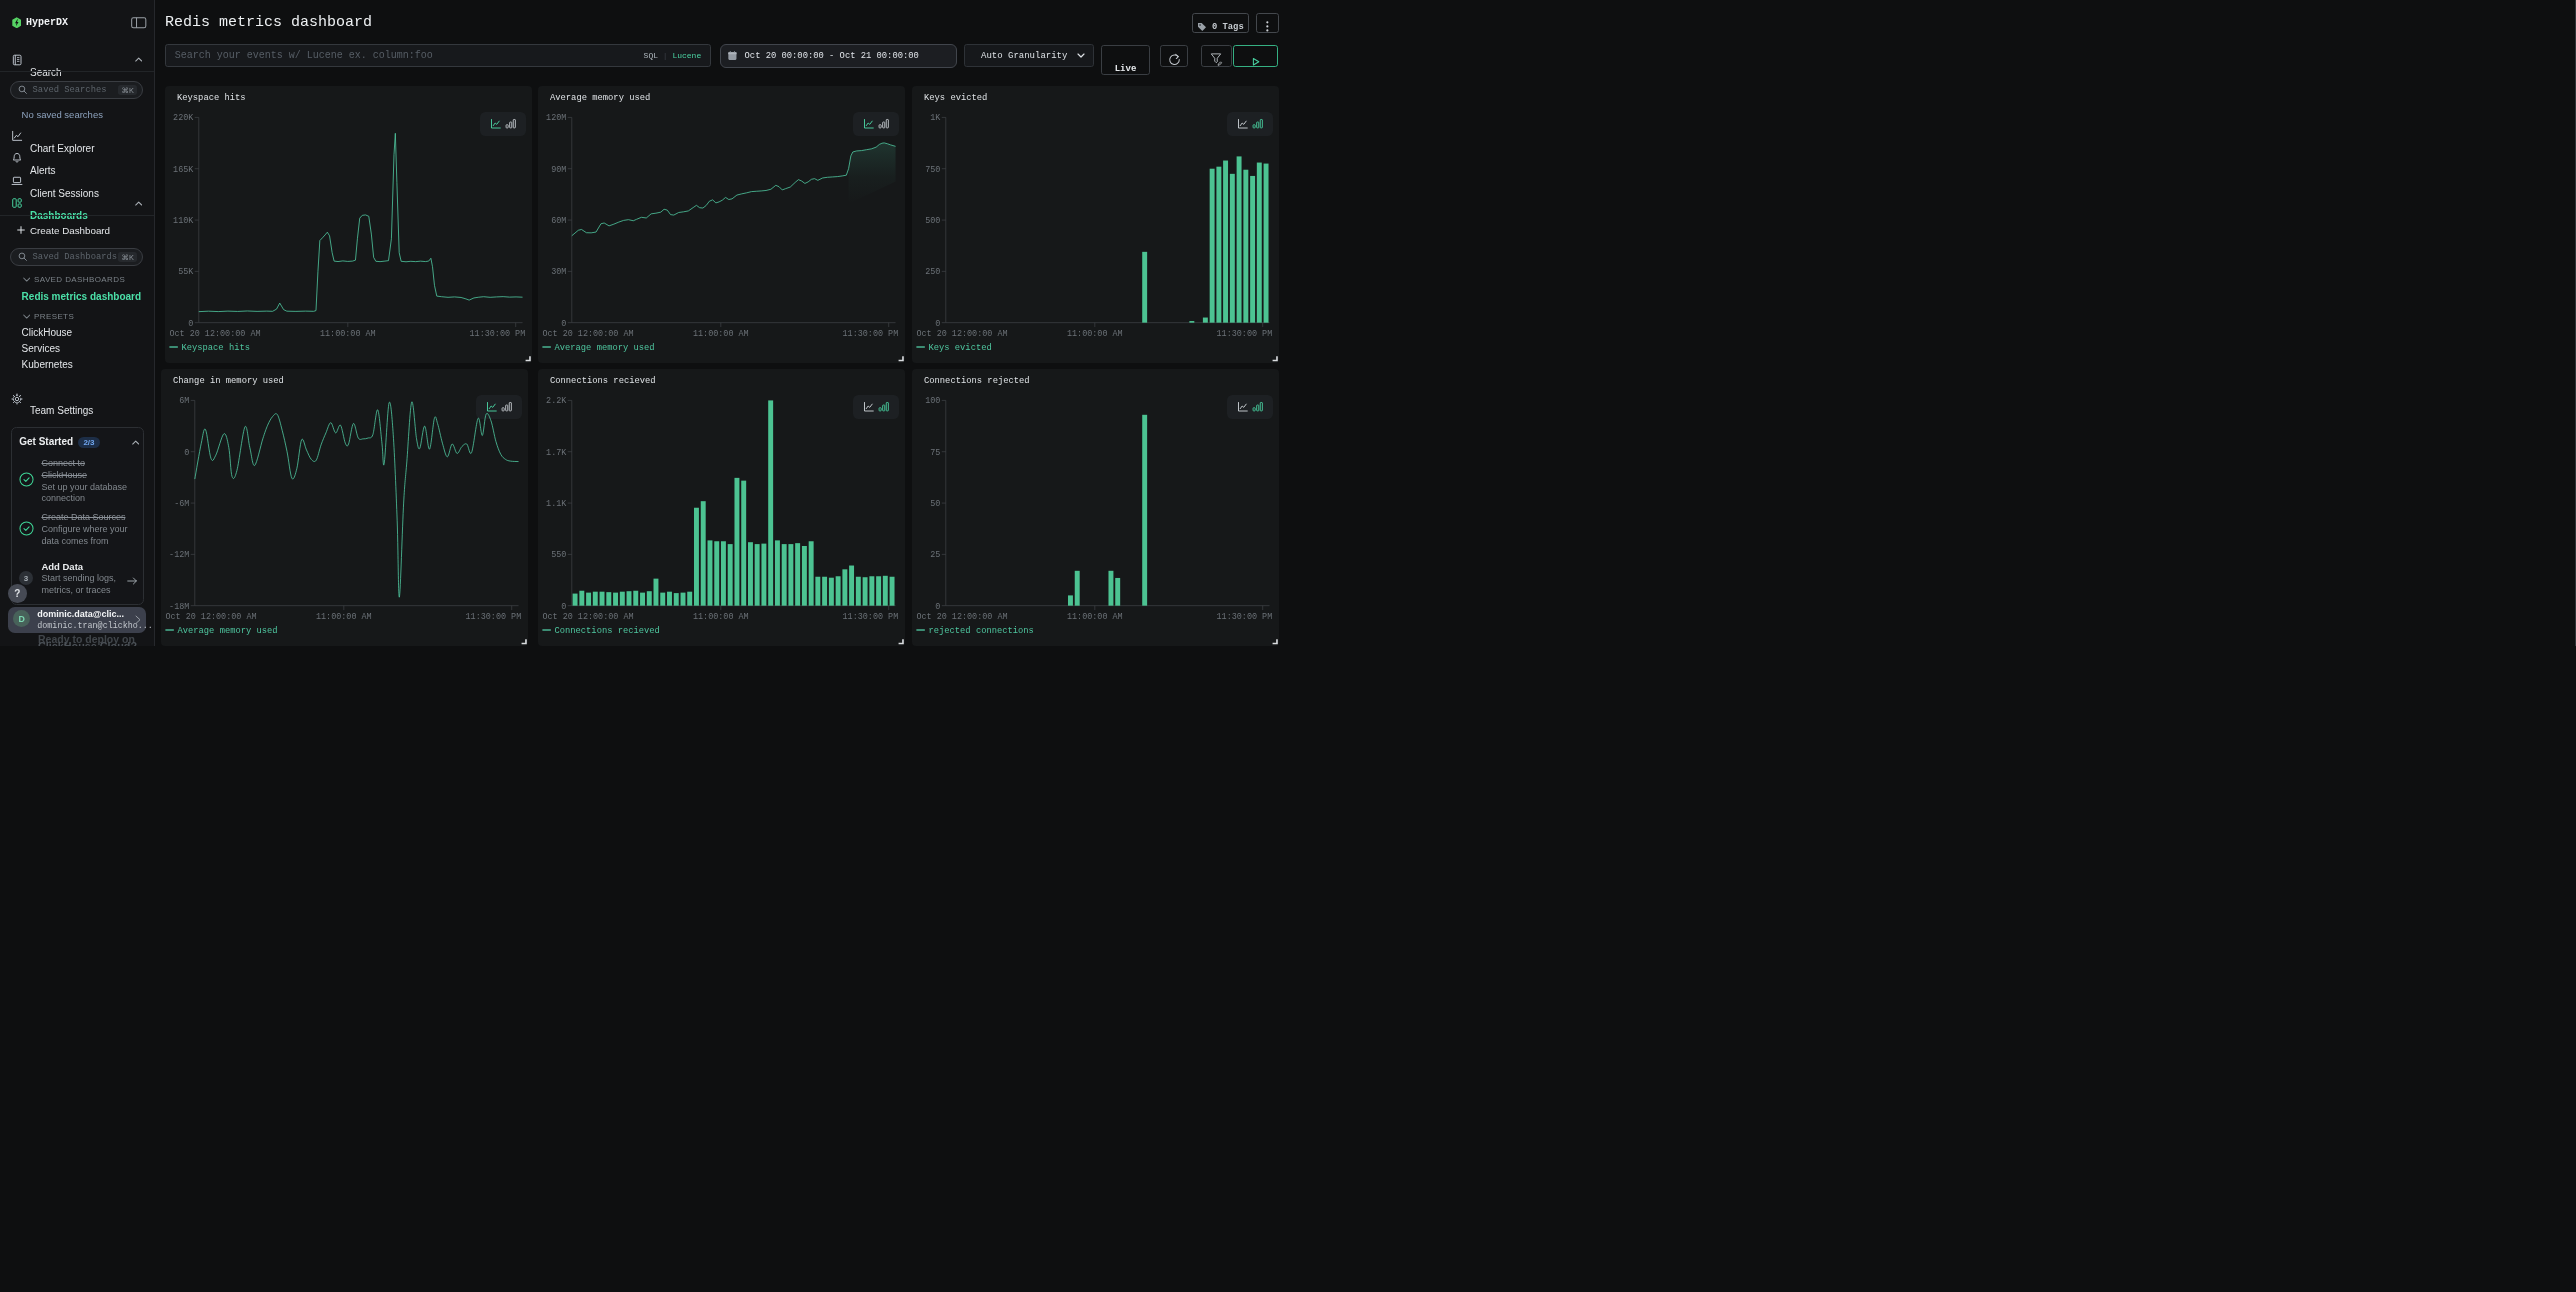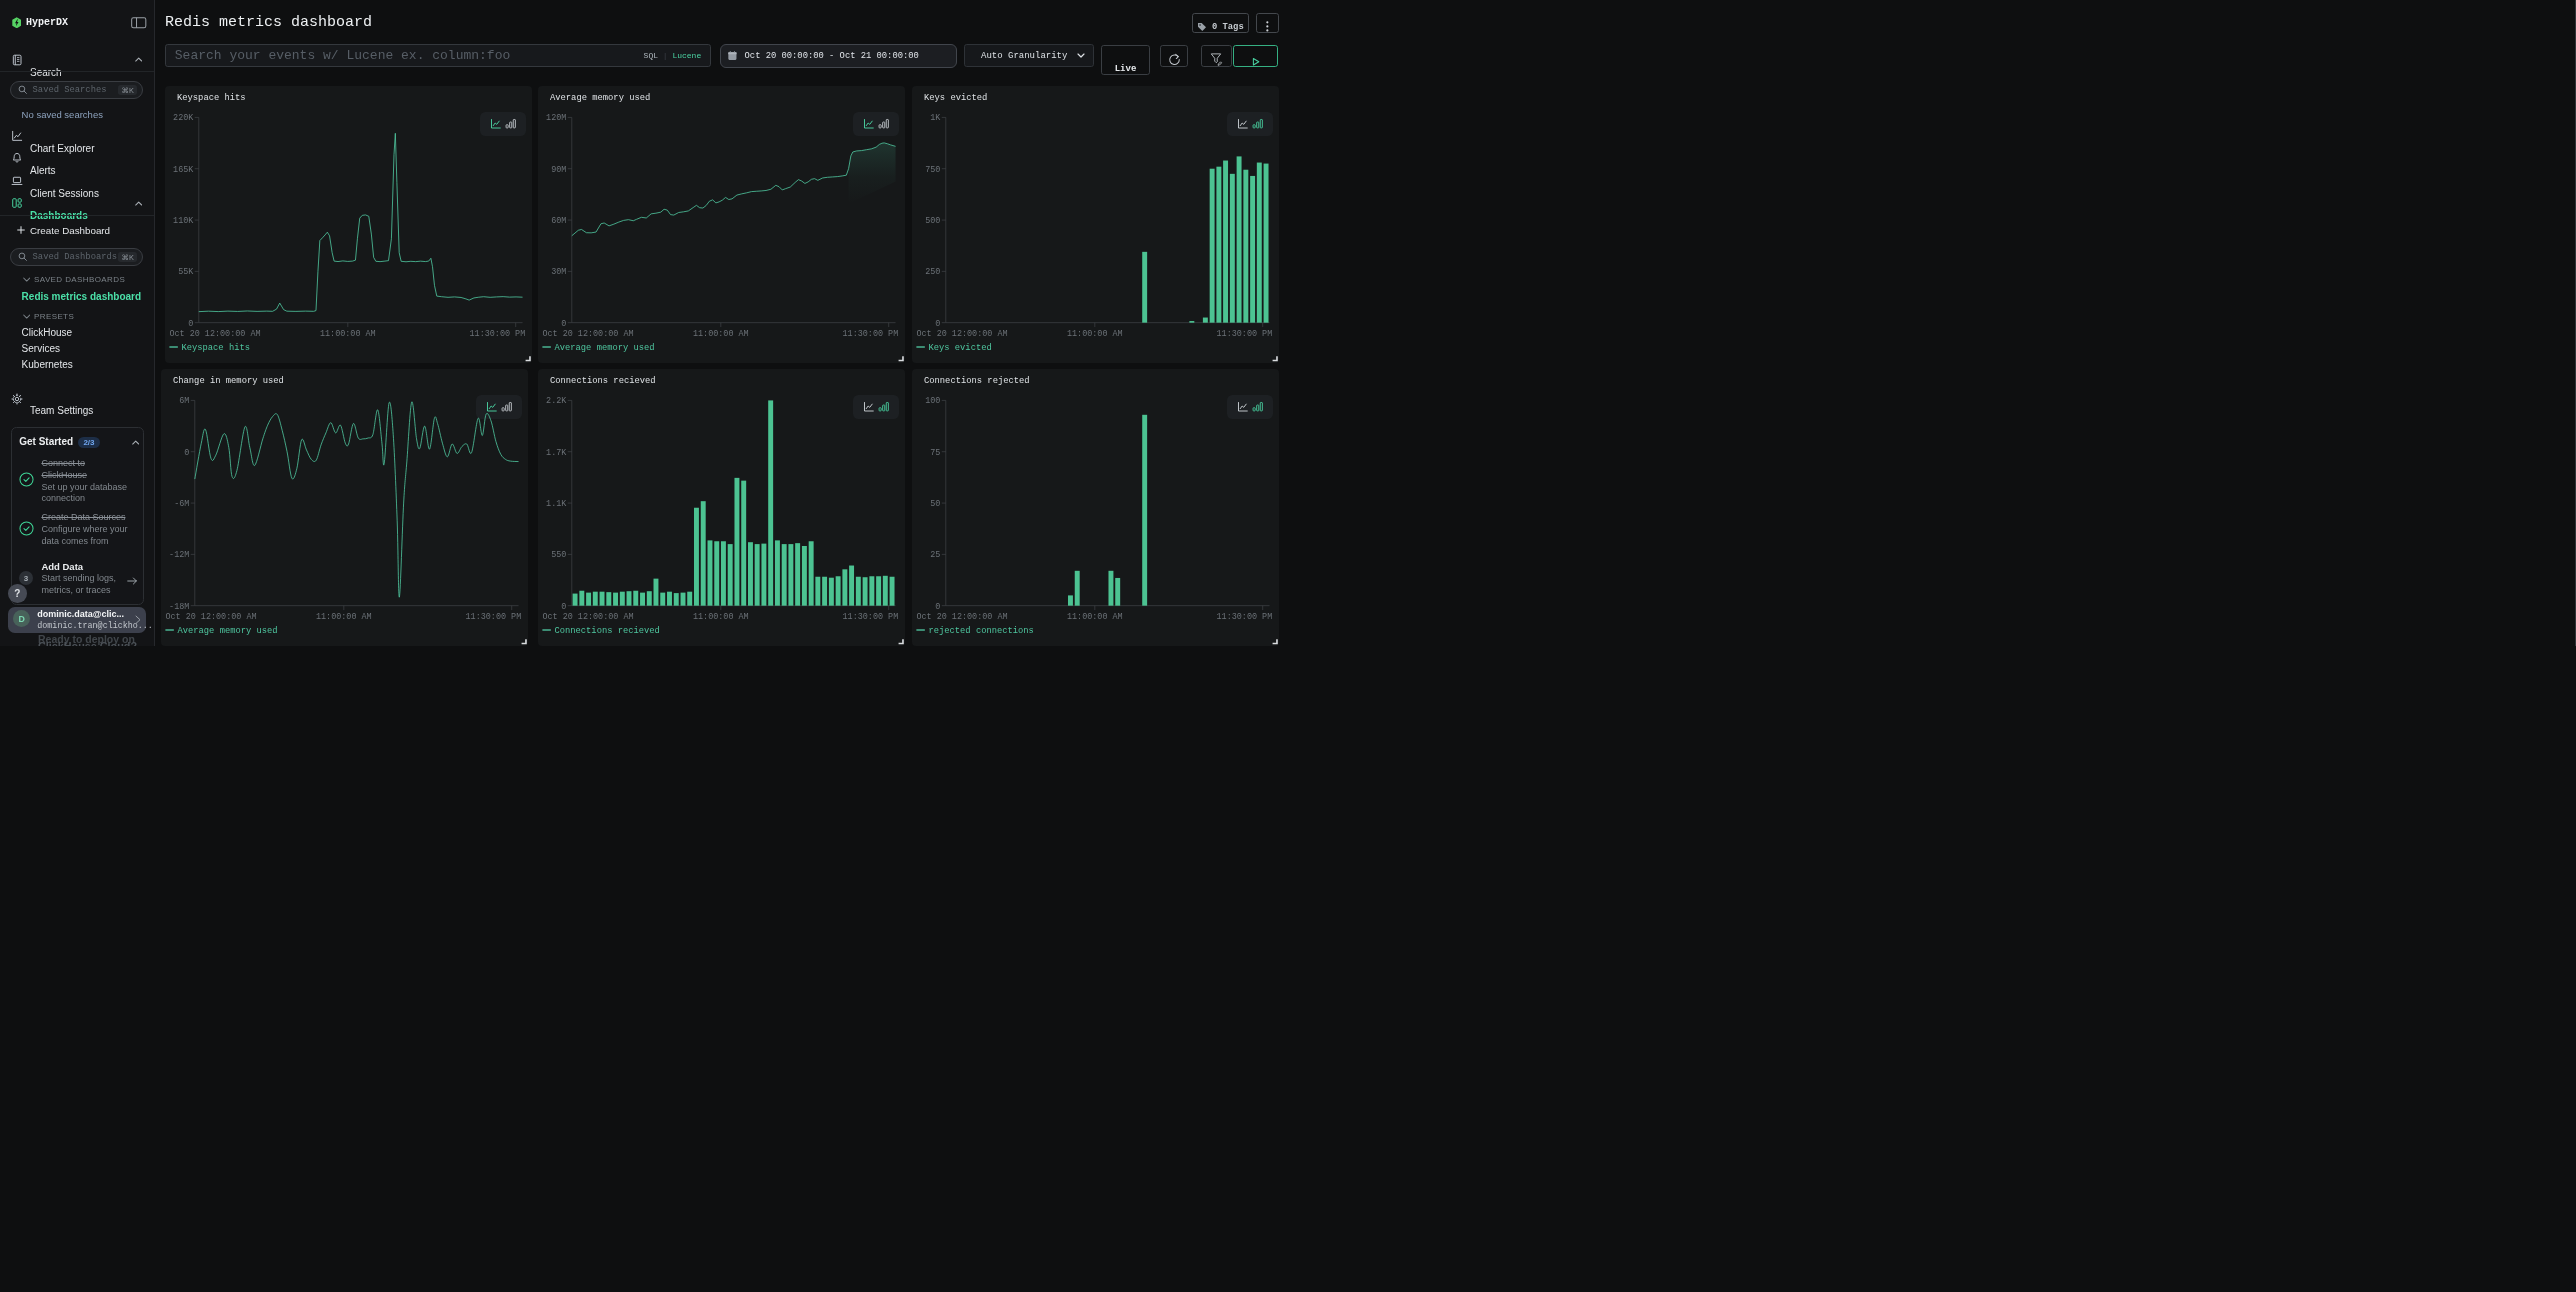--- a/index.html
+++ b/index.html
@@ -171,21 +171,21 @@
     </div>
 <div class="btn" style="left:1256px;top:13px;width:22.6px;height:19.6px;border-color:#44484d">
       <svg width="2.7" height="10.8" viewBox="0 0 4 16">
         <circle cx="2" cy="2" r="1.6" fill="#cfd3d7"></circle>
         <circle cx="2" cy="8" r="1.6" fill="#cfd3d7"></circle>
         <circle cx="2" cy="14" r="1.6" fill="#cfd3d7"></circle>
       </svg>
     </div>
 
 <div style="position:absolute;left:165px;top:44px;width:546px;height:23px;border:0.7px solid #34383d;border-radius:2.7px;background:#17191c;box-sizing:border-box;display:flex;align-items:center">
-  <span style="font-family:'Liberation Mono',monospace;font-size:13px;color:#575e66;margin-left:8.8px">Search your events w/ Lucene ex. column:foo</span>
+  <span style="font-family:'Liberation Mono',monospace;font-size:10px;color:#575e66;margin-left:8.8px">Search your events w/ Lucene ex. column:foo</span>
   <span style="margin-left:auto;margin-right:8.8px;font-family:'Liberation Mono',monospace;font-size:8px"><span style="color:#aeb6bd">SQL</span><span style="color:#3c4147"> | </span><span style="color:#4ad3a2">Lucene</span></span>
 </div>
 
 <div style="position:absolute;left:720px;top:44px;width:237px;height:23.6px;border:0.7px solid #41454c;border-radius:6px;background:#1c1e22;box-sizing:border-box;display:flex;align-items:center;padding-left:7.4px">
   <svg width="8.8" height="9.5" viewBox="0 0 13 14" style="margin:0 7.4px 0 0;flex:none">
         <rect x="0.5" y="1.8" width="12" height="11.4" rx="1.6" fill="#949ba3"></rect>
         <rect x="0.5" y="1.8" width="12" height="3" fill="#aeb4bb"></rect>
         <line x1="3.4" y1="0.4" x2="3.4" y2="2.6" stroke="#949ba3" stroke-width="1.6"></line>
         <line x1="9.6" y1="0.4" x2="9.6" y2="2.6" stroke="#949ba3" stroke-width="1.6"></line>
       </svg>

